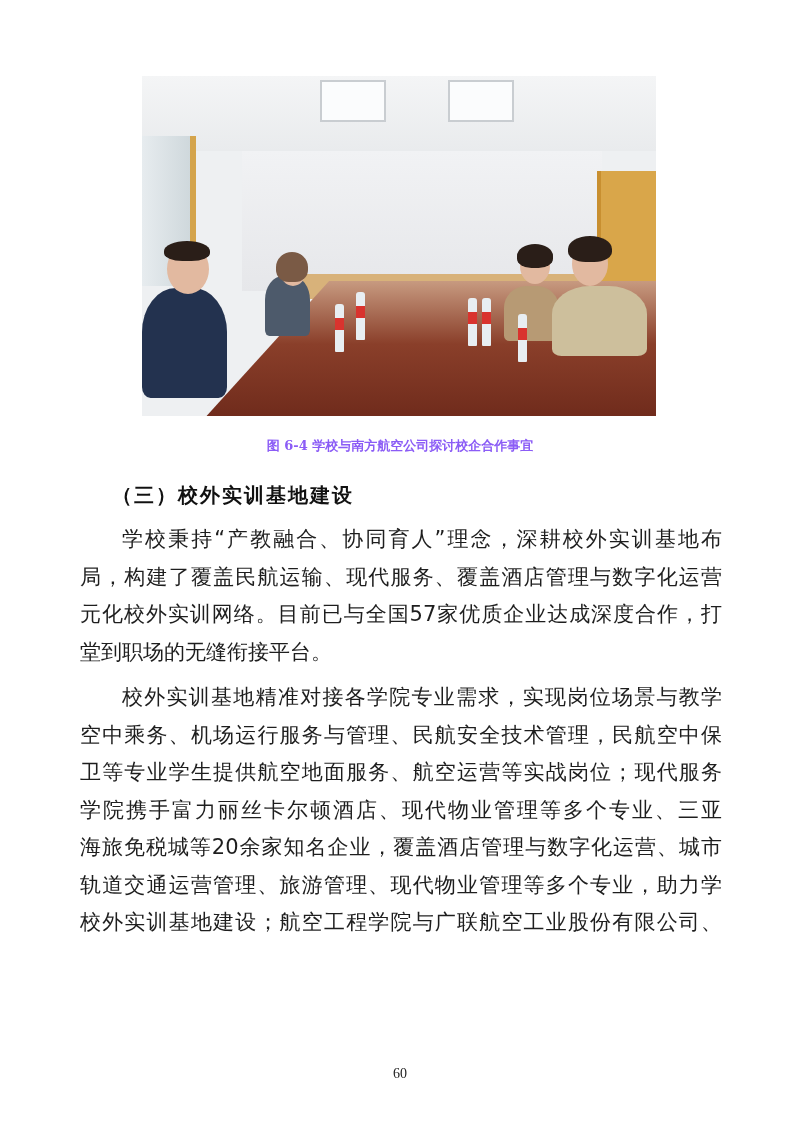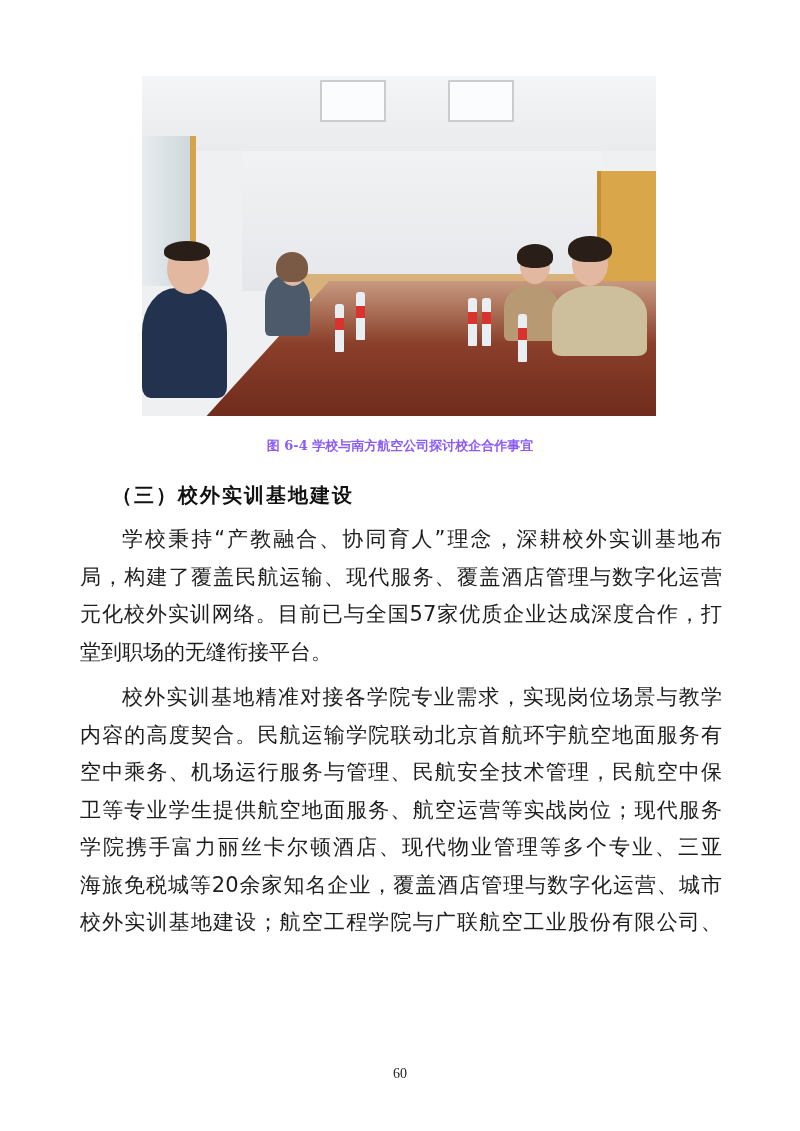--- a/index.html
+++ b/index.html
@@ -75,22 +75,22 @@
 <div class="body-text">
   <div>
     <div class="line indent">学校秉持“产教融合、协同育人”理念，深耕校外实训基地布</div>
     <div class="line">局，构建了覆盖民航运输、现代服务、覆盖酒店管理与数字化运营</div>
     <div class="line">元化校外实训网络。目前已与全国57家优质企业达成深度合作，打</div>
     <div class="line last">堂到职场的无缝衔接平台。</div>
   </div>
   <div class="para-gap"></div>
   <div>
     <div class="line indent">校外实训基地精准对接各学院专业需求，实现岗位场景与教学</div>
-    <div class="line">内容的高度契合。民航运输学院联动北京首航环宇航空地面服务有</div>
     <div class="line">空中乘务、机场运行服务与管理、民航安全技术管理，民航空中保</div>
     <div class="line">卫等专业学生提供航空地面服务、航空运营等实战岗位；现代服务</div>
     <div class="line">学院携手富力丽丝卡尔顿酒店、现代物业管理等多个专业、三亚</div>
     <div class="line">海旅免税城等20余家知名企业，覆盖酒店管理与数字化运营、城市</div>
+    <div class="line">轨道交通运营管理、旅游管理、现代物业管理等多个专业，助力学</div>
     <div class="line">校外实训基地建设；航空工程学院与广联航空工业股份有限公司、</div>
   </div>
 </div>
 
 <div class="page-number">60</div>
 
 </body></html>

